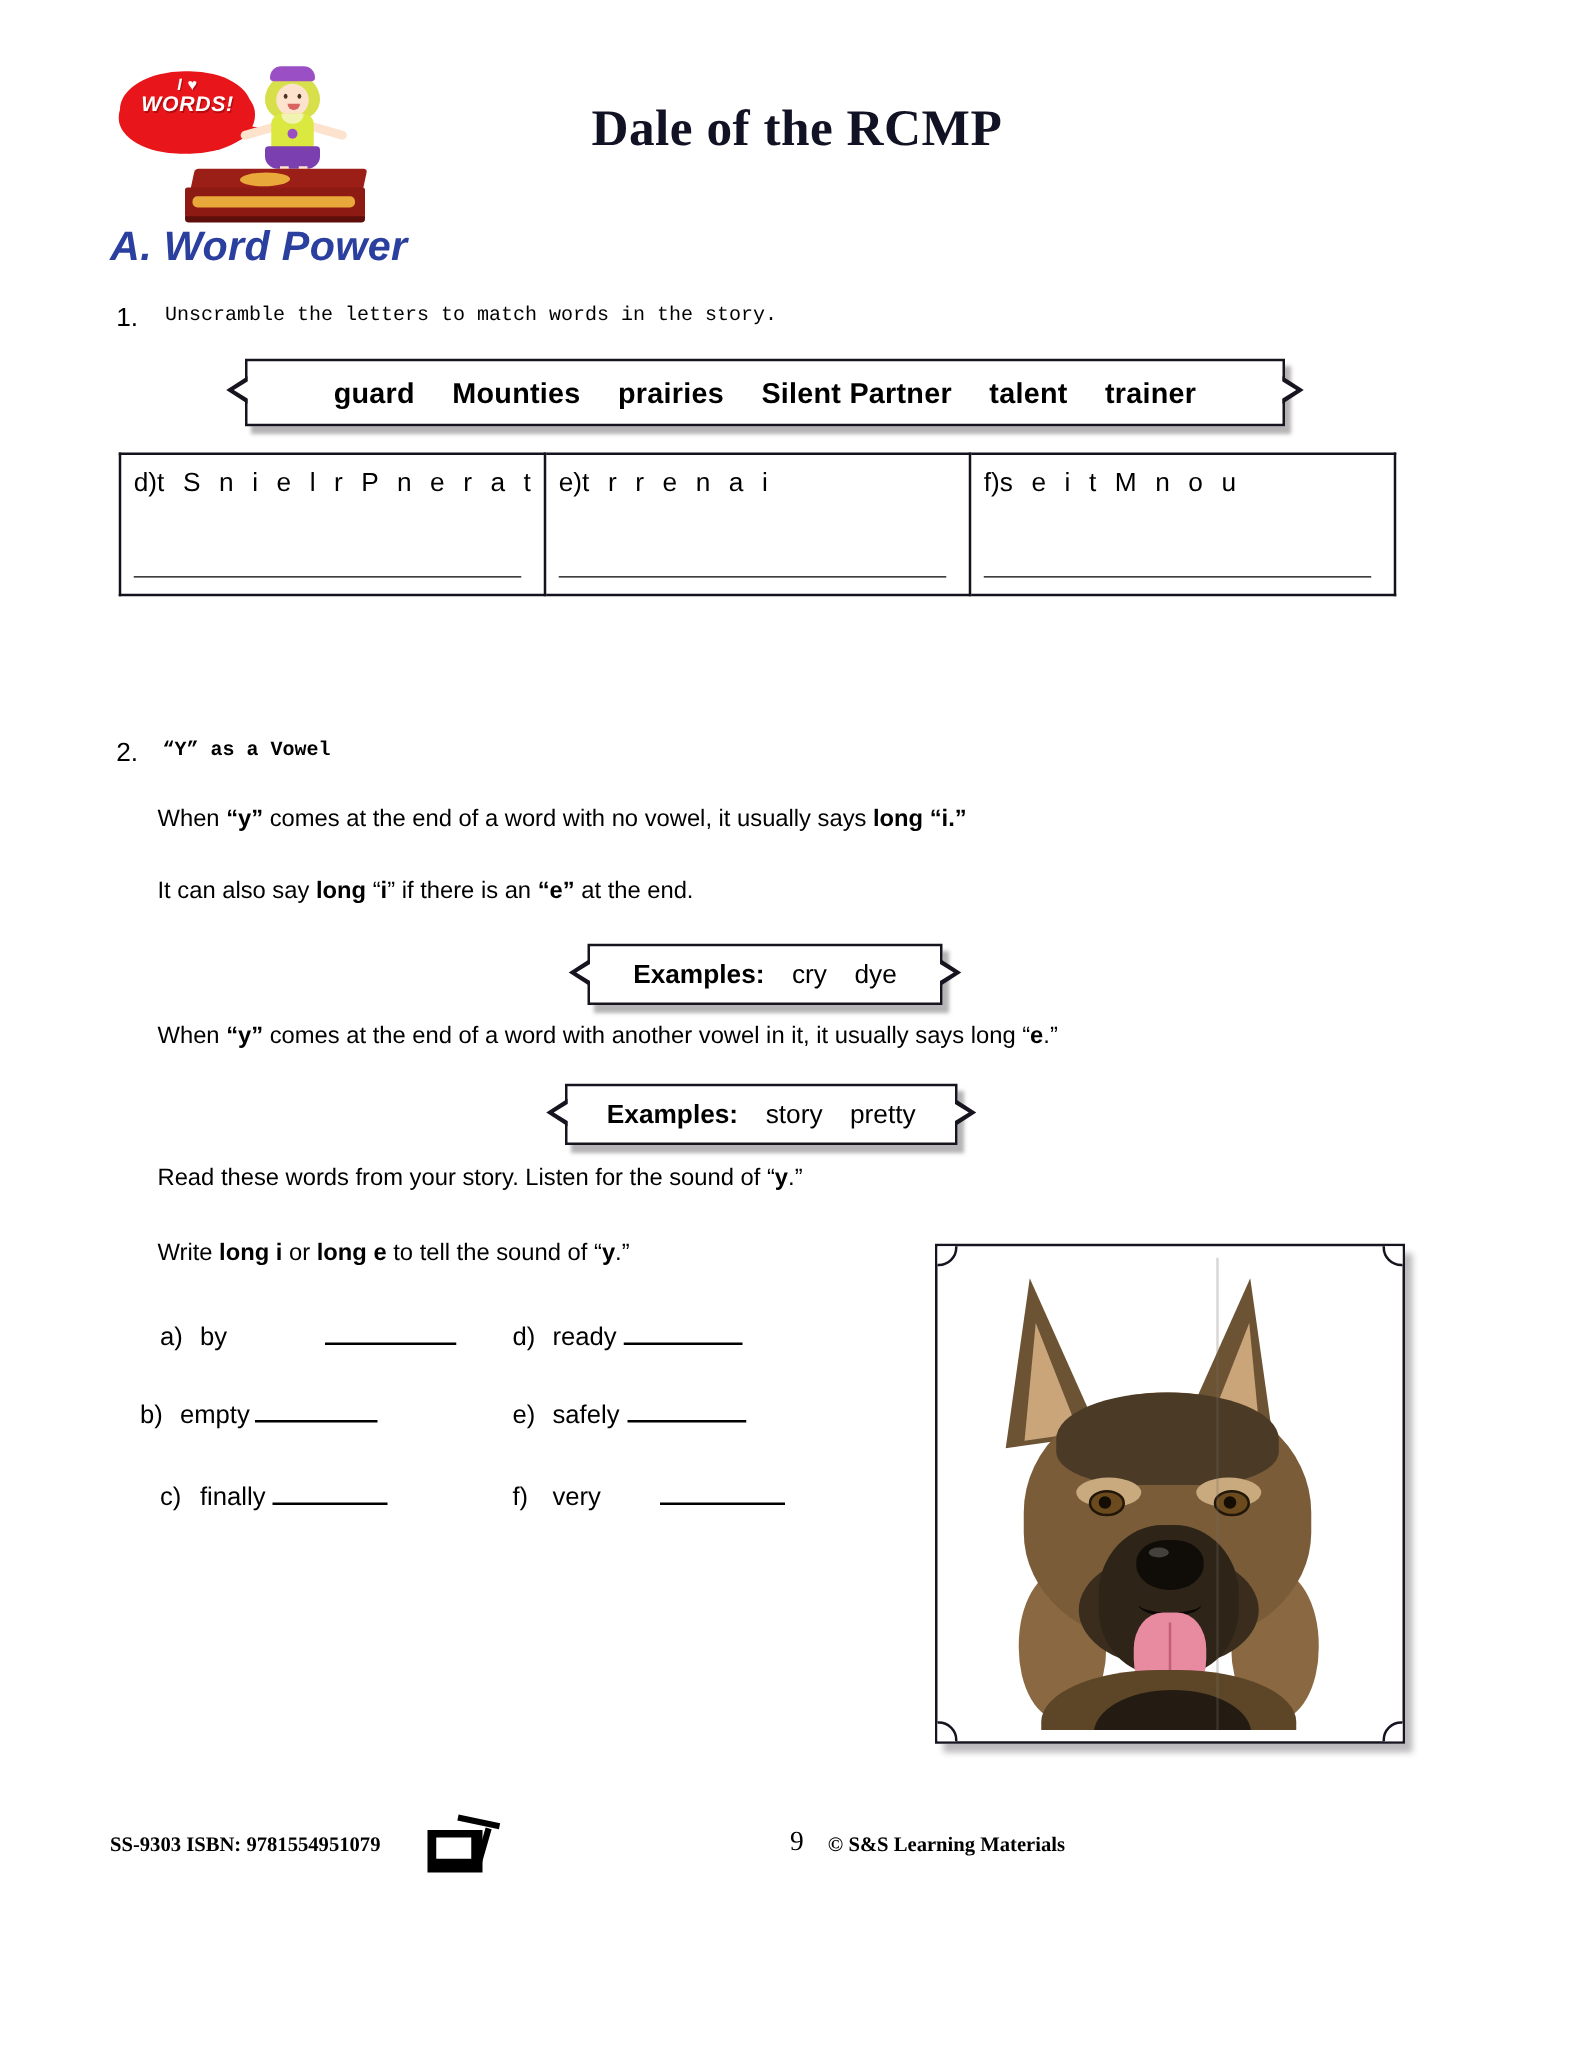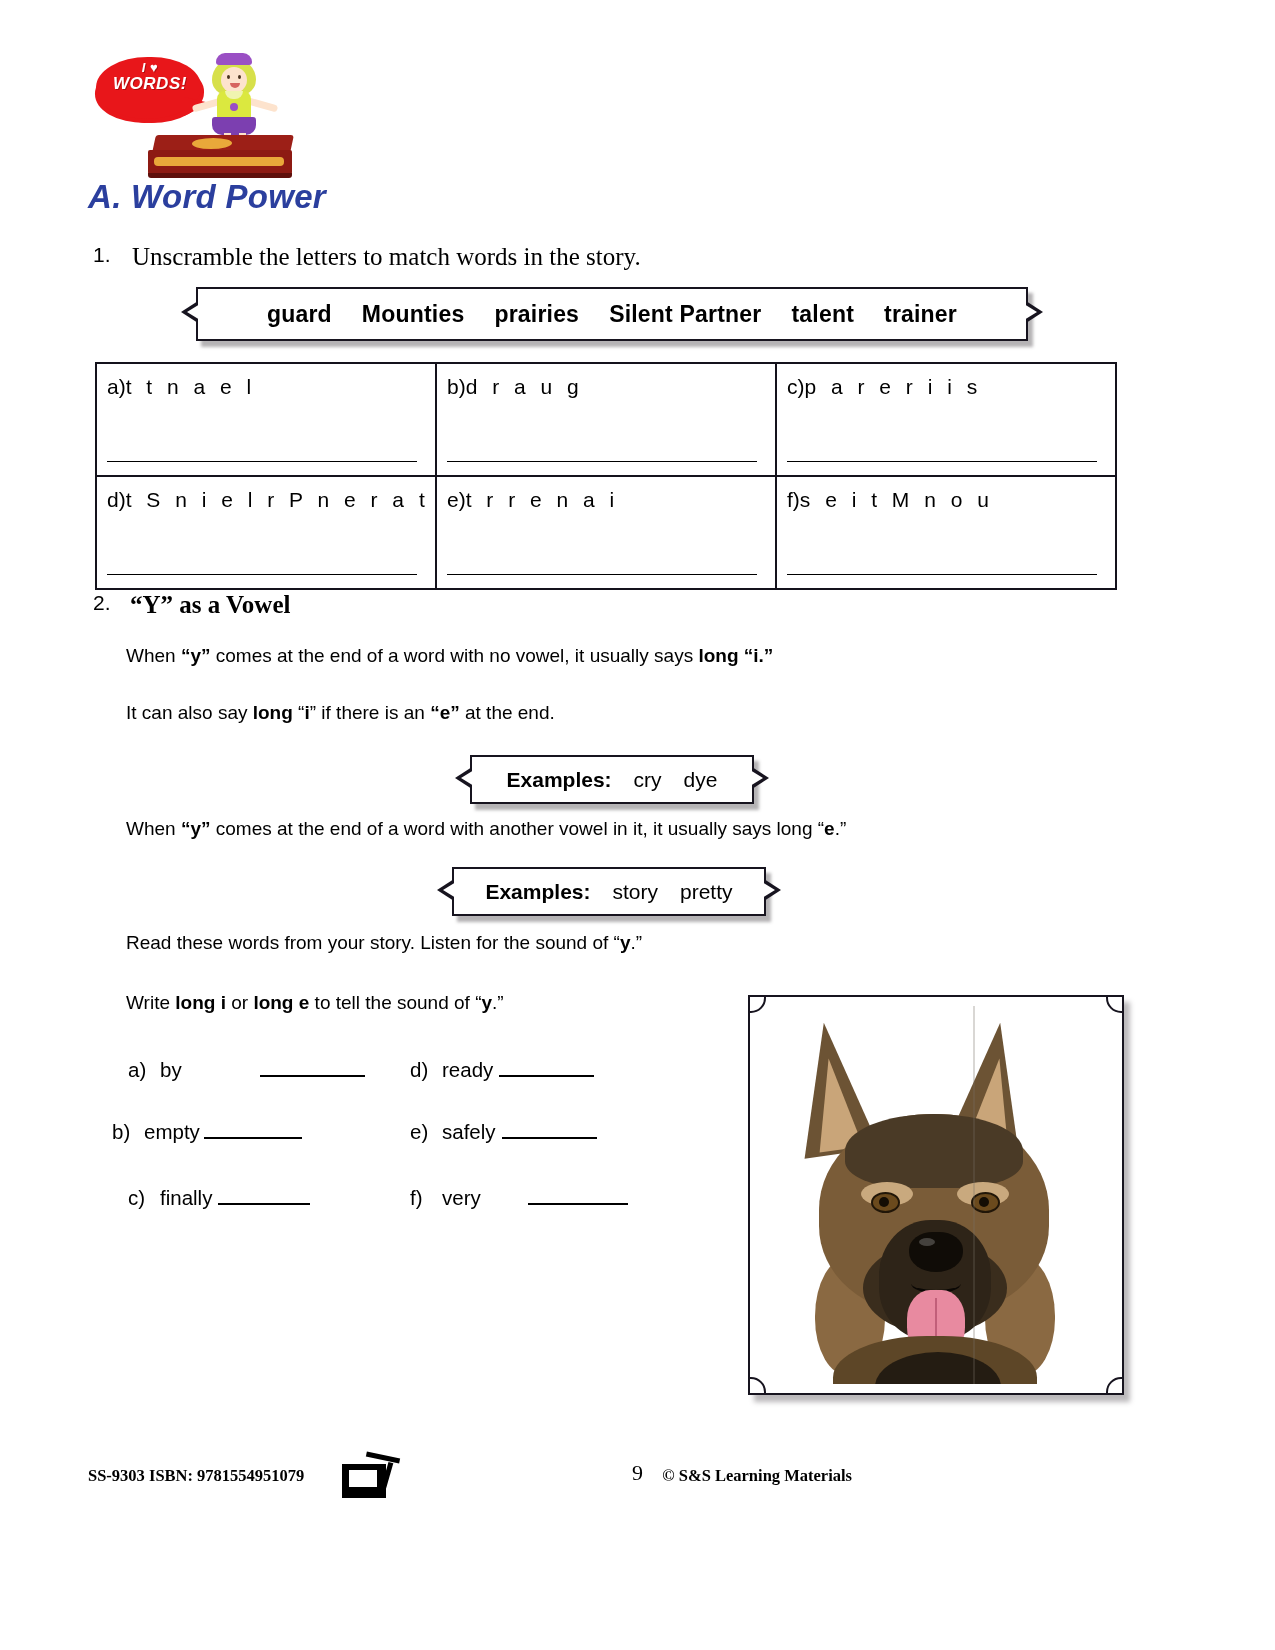--- a/index.html
+++ b/index.html
@@ -126,22 +126,22 @@
   }
 
   
   .q-num {
     position: absolute;
     font-size: 21px;
     font-family: "Liberation Sans", sans-serif;
   }
   .q-text {
     position: absolute;
-    font-size: 25px;
-    font-family: Liberation Serif, serif;
+    font-size: 16px;
+    font-family: Liberation Mono, monospace;
     white-space: nowrap;
   }
   .q-text.bold { font-weight: bold; }
   .body-line {
     position: absolute;
     font-size: 19px;
     font-family: "Liberation Sans", sans-serif;
     white-space: nowrap;
   }
   b { font-weight: bold; }
@@ -519,49 +519,36 @@
         <div class="book-top"></div>
         <div class="book-top-oval"></div>
         <div class="book-front"></div>
         <div class="book-band"></div>
         <div class="book-edge"></div>
       </div>
     </div>
     <div id="logo-title">A. Word Power</div>
   </div>
 
+  <div id="page-title">Dale of the RCMP</div>
 </div>
 
 <div class="q-num" style="left:93px; top:243px;">1.</div>
 <div class="q-text" style="left:132px; top:243px;">Unscramble the letters to match words in the story.</div>
 
 <div id="wordbank" class="ribbon">
   <div class="notch notch-l" style="left:-17px; top:12px;"></div>
   <div class="notch notch-l-in" style="left:-11px; top:15px;"></div>
   <div class="notch notch-r" style="right:-17px; top:12px;"></div>
   <div class="notch notch-r-in" style="right:-11px; top:15px;"></div>
   <div class="ribbon-label" id="wordbank-label"><span>guard</span><span>Mounties</span><span>prairies</span><span>Silent Partner</span><span>talent</span><span>trainer</span></div>
 </div>
 
 <table id="scramble-table">
   <tbody>
-      <tr>
-    <td>
-      <div class="sc-label"><span>a)</span><span class="ltr">t t n a e l</span></div>
-      <div class="answer-rule"></div>
-    </td>
-    <td>
-      <div class="sc-label"><span>b)</span><span class="ltr">d r a u g</span></div>
-      <div class="answer-rule"></div>
-    </td>
-    <td>
-      <div class="sc-label"><span>c)</span><span class="ltr">p a r e r i i s</span></div>
-      <div class="answer-rule"></div>
-    </td>
-  </tr>
   <tr>
     <td>
       <div class="sc-label"><span>d)</span><span class="ltr">t S n i e l  r P n e r a t</span></div>
       <div class="answer-rule"></div>
     </td>
     <td>
       <div class="sc-label"><span>e)</span><span class="ltr">t r r e n a i</span></div>
       <div class="answer-rule"></div>
     </td>
     <td>

